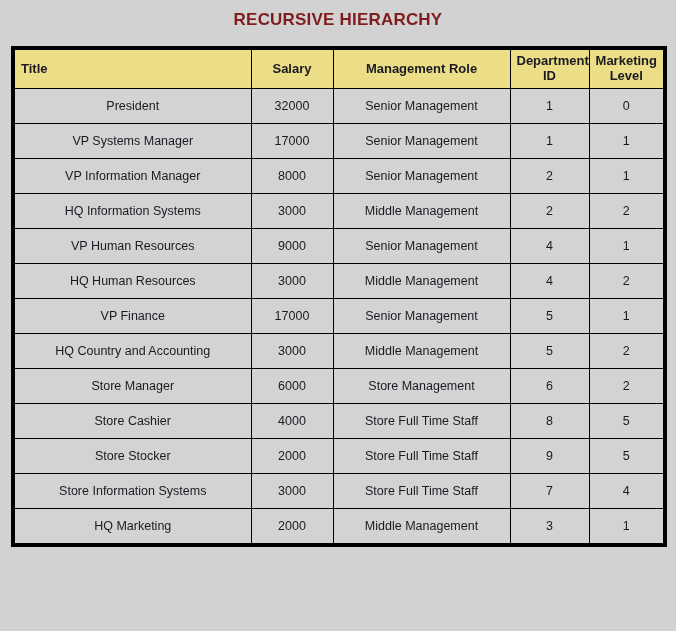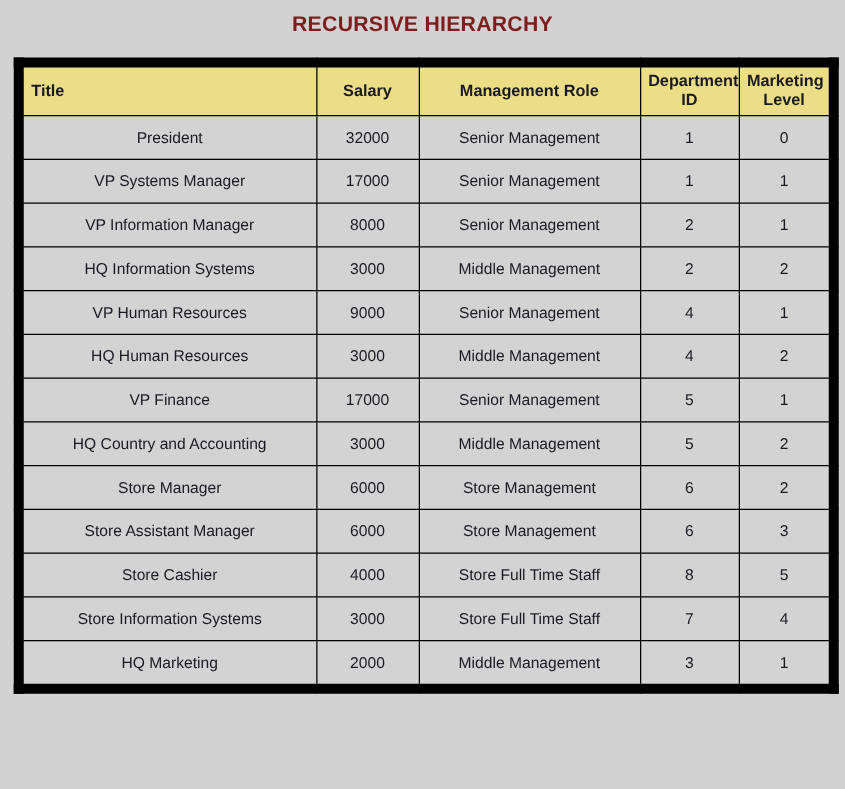--- a/index.html
+++ b/index.html
@@ -33,21 +33,21 @@
   .table-wrap {
     position: absolute;
     left: 11px;
     top: 46px;
     width: 652px;
   }
   table.grid {
     border-collapse: collapse;
     table-layout: fixed;
     width: 652px;
-    border: 8px solid #000000;
+    border: 4px solid #000000;
     padding-left: 28px;
   }
   table.grid th,
   table.grid td {
     border: 1px solid #000;
     font-size: 12.5px;
     padding: 0 6px;
     background: #d3d3d3;
   }
   table.grid thead th {
@@ -170,34 +170,34 @@
             <td class="cell-level">2</td>
           </tr>
           <tr>
             <td class="cell-title">Store Manager</td>
             <td class="cell-salary">6000</td>
             <td class="cell-role">Store Management</td>
             <td class="cell-dept">6</td>
             <td class="cell-level">2</td>
           </tr>
           <tr>
-            <td class="cell-title">Store Assistant Manager</td>
-            <td class="cell-salary">6000</td>
-            <td class="cell-role">Store Management</td>
-            <td class="cell-dept">6</td>
-            <td class="cell-level">3</td>
-          </tr>
-          <tr>
             <td class="cell-title">Store Cashier</td>
             <td class="cell-salary">4000</td>
             <td class="cell-role">Store Full Time Staff</td>
             <td class="cell-dept">8</td>
             <td class="cell-level">5</td>
           </tr>
           <tr>
+            <td class="cell-title">Store Stocker</td>
+            <td class="cell-salary">2000</td>
+            <td class="cell-role">Store Full Time Staff</td>
+            <td class="cell-dept">9</td>
+            <td class="cell-level">5</td>
+          </tr>
+          <tr>
             <td class="cell-title">Store Information Systems</td>
             <td class="cell-salary">3000</td>
             <td class="cell-role">Store Full Time Staff</td>
             <td class="cell-dept">7</td>
             <td class="cell-level">4</td>
           </tr>
           <tr>
             <td class="cell-title">HQ Marketing</td>
             <td class="cell-salary">2000</td>
             <td class="cell-role">Middle Management</td>

